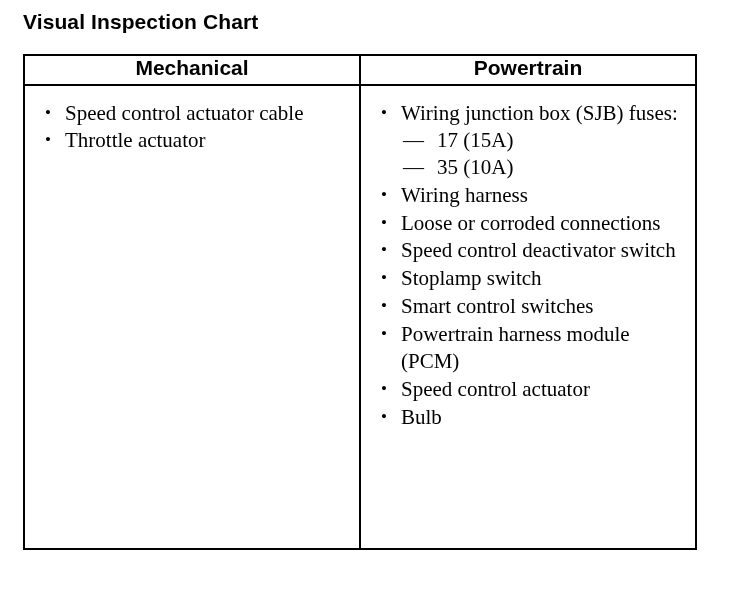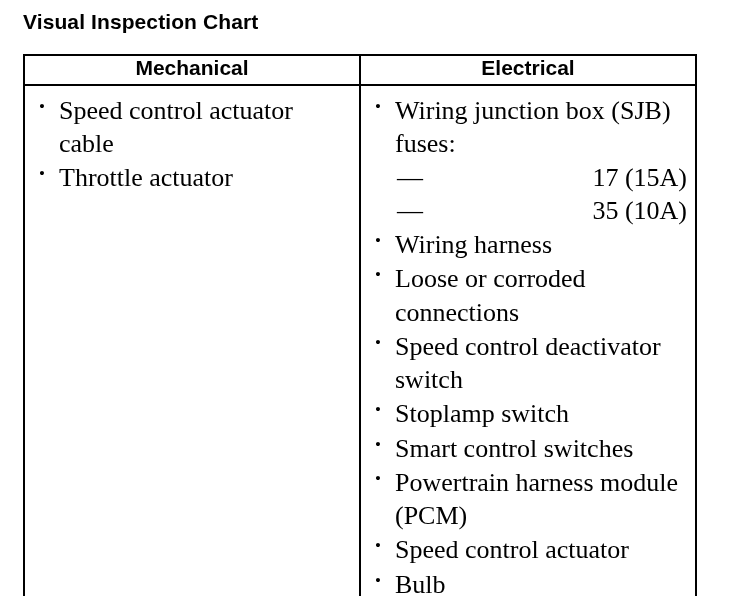--- a/index.html
+++ b/index.html
@@ -54,23 +54,23 @@
     height: 28px;
     box-sizing: content-box;
     margin-top: 12px;
   }
   .col-body {
     padding: 9px 10px 12px 10px;
     height: 462px;
   }
   .bullet-list {
     list-style: none;
-    margin: 8px;
+    margin: 14px;
     padding: 0;
-    font-size: 26px;
+    font-size: 21px;
     line-height: 1.28;
   }
   .bullet-list > li {
     position: relative;
     padding-left: 26px;
     margin: 0 0 1px 0;
   }
   .bullet-list > li::before {
     content: "\2022";
     position: absolute;
@@ -80,21 +80,20 @@
     line-height: 1.55;
   }
   .sub-list {
     list-style: none;
     margin: 0;
     padding: 0;
   }
   .sub-list > li {
     position: relative;
     padding-left: 36px;
-    text-align: right;
   }
   .sub-list > li::before {
     content: "\2014";
     position: absolute;
     left: 2px;
     top: 0;
   }
   .mech-cell .bullet-list > li {
     margin-bottom: 0;
   }
@@ -103,21 +102,21 @@
 <body>
 
 <div class="page">
 
   <div class="chart-title">Visual Inspection Chart</div>
 
   <table class="inspection-table">
     <tbody>
       <tr>
         <td class="col-head" style="width:334px">Mechanical</td>
-        <td class="col-head" style="width:334px">Electrical</td>
+        <td class="col-head" style="width:334px">Powertrain</td>
       </tr>
       <tr>
         <td class="col-body mech-cell">
           <ul class="bullet-list">
             <li>
               <span>Speed control actuator cable</span>
             </li>
             <li>
               <span>Throttle actuator</span>
             </li>

